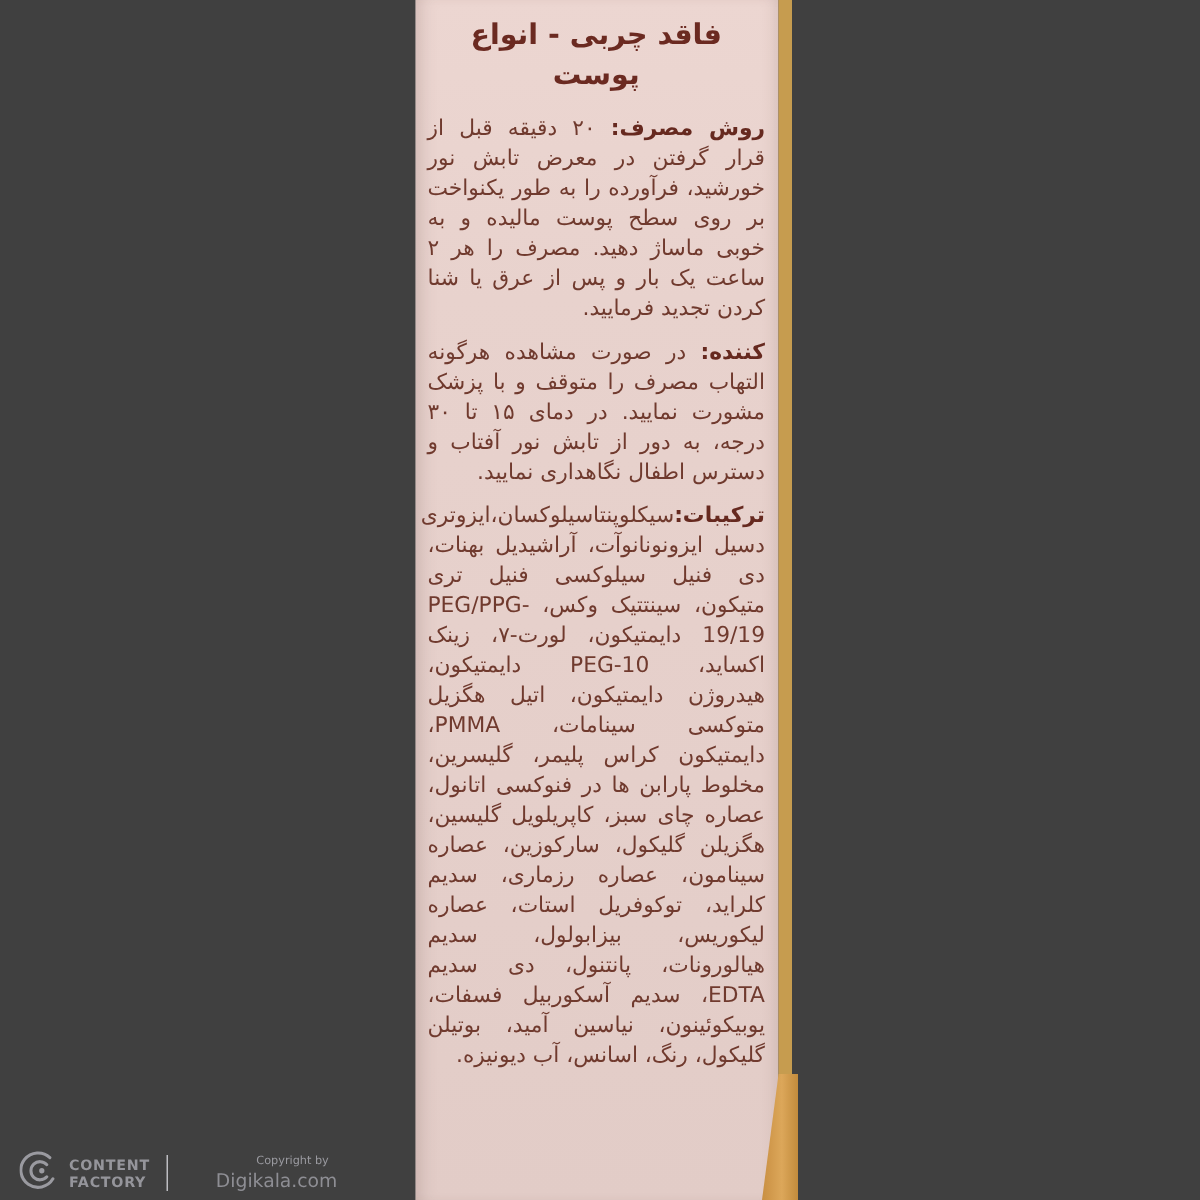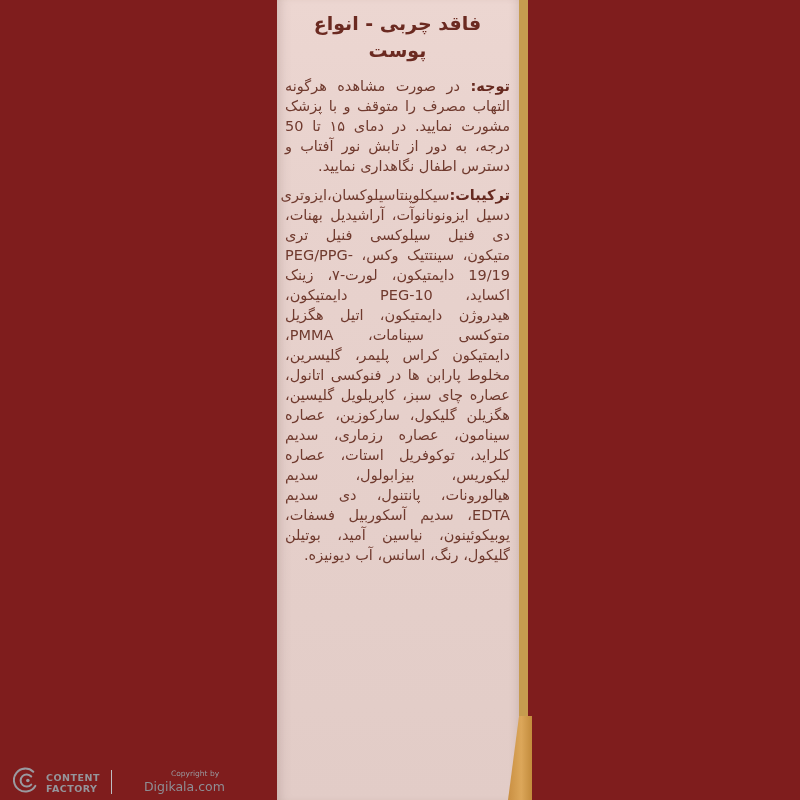--- a/index.html
+++ b/index.html
@@ -1,17 +1,17 @@
 <!DOCTYPE html>
 <html lang="fa"><head>
 <meta charset="utf-8">
 <style>
   html,body{margin:0;padding:0;background:#ffffff;}
   .stage{
-    position:relative;width:800px;height:800px;background:#7f1d1d;overflow:hidden;
+    position:relative;width:800px;height:800px;background:#404040;overflow:hidden;
     font-family:"DejaVu Sans",sans-serif;
   }
   
   .label{
     position:absolute;left:277px;top:0;width:242px;height:800px;
     background:linear-gradient(180deg,#ecd6d1 0%,#e8d2cd 25%,#e5cfca 65%,#e2ccc7 100%);
     box-shadow:inset 10px 0 12px -8px rgba(120,90,85,.28),
                inset -8px 0 10px -7px rgba(120,90,85,.22);
     overflow:hidden;
   }
@@ -59,22 +59,23 @@
 <div class="stage">
 
   <div class="label">
     <div class="label-text">
 
       <div class="heading">
         <div>فاقد چربی - انواع پوست</div>
       </div>
 
 
+      <p class="para"><b>روش مصرف:</b> <span>۲۰ دقیقه قبل از قرار گرفتن در معرض تابش نور خورشید، فرآورده را به طور یکنواخت بر روی سطح پوست مالیده و به خوبی ماساژ دهید. مصرف را هر ۲ ساعت یک بار و پس از عرق یا شنا کردن تجدید فرمایید.</span></p>
 
-      <p class="para"><b>توجه:</b> <span>در صورت مشاهده هرگونه التهاب مصرف را متوقف و با پزشک مشورت نمایید. در دمای ۱۵ تا 50 درجه، به دور از تابش نور آفتاب و دسترس اطفال نگاهداری نمایید.</span></p>
+      <p class="para"><b>کننده:</b> <span>در صورت مشاهده هرگونه التهاب مصرف را متوقف و با پزشک مشورت نمایید. در دمای ۱۵ تا ۳۰ درجه، به دور از تابش نور آفتاب و دسترس اطفال نگاهداری نمایید.</span></p>
 
       <p class="para"><b>ترکیبات:</b><span>سیکلوپنتاسیلوکسان،ایزوتری دسیل ایزونونانوآت، آراشیدیل بهنات، دی فنیل سیلوکسی فنیل تری متیکون، سینتتیک وکس، PEG/PPG-19/19 دایمتیکون، لورت-۷، زینک اکساید، PEG-10 دایمتیکون، هیدروژن دایمتیکون، اتیل هگزیل متوکسی سینامات، PMMA، دایمتیکون کراس پلیمر، گلیسرین، مخلوط پارابن ها در فنوکسی اتانول، عصاره چای سبز، کاپریلویل گلیسین، هگزیلن گلیکول، سارکوزین، عصاره سینامون، عصاره رزماری، سدیم کلراید، توکوفریل استات، عصاره لیکوریس، بیزابولول، سدیم هیالورونات، پانتنول، دی سدیم EDTA، سدیم آسکوربیل فسفات، یوبیکوئینون، نیاسین آمید، بوتیلن گلیکول، رنگ، اسانس، آب دیونیزه.</span></p>
 
     </div>
   </div>
 
   <div class="gold-edge"></div>
   <div class="gold-bottom"></div>
 
   <div class="watermark">

